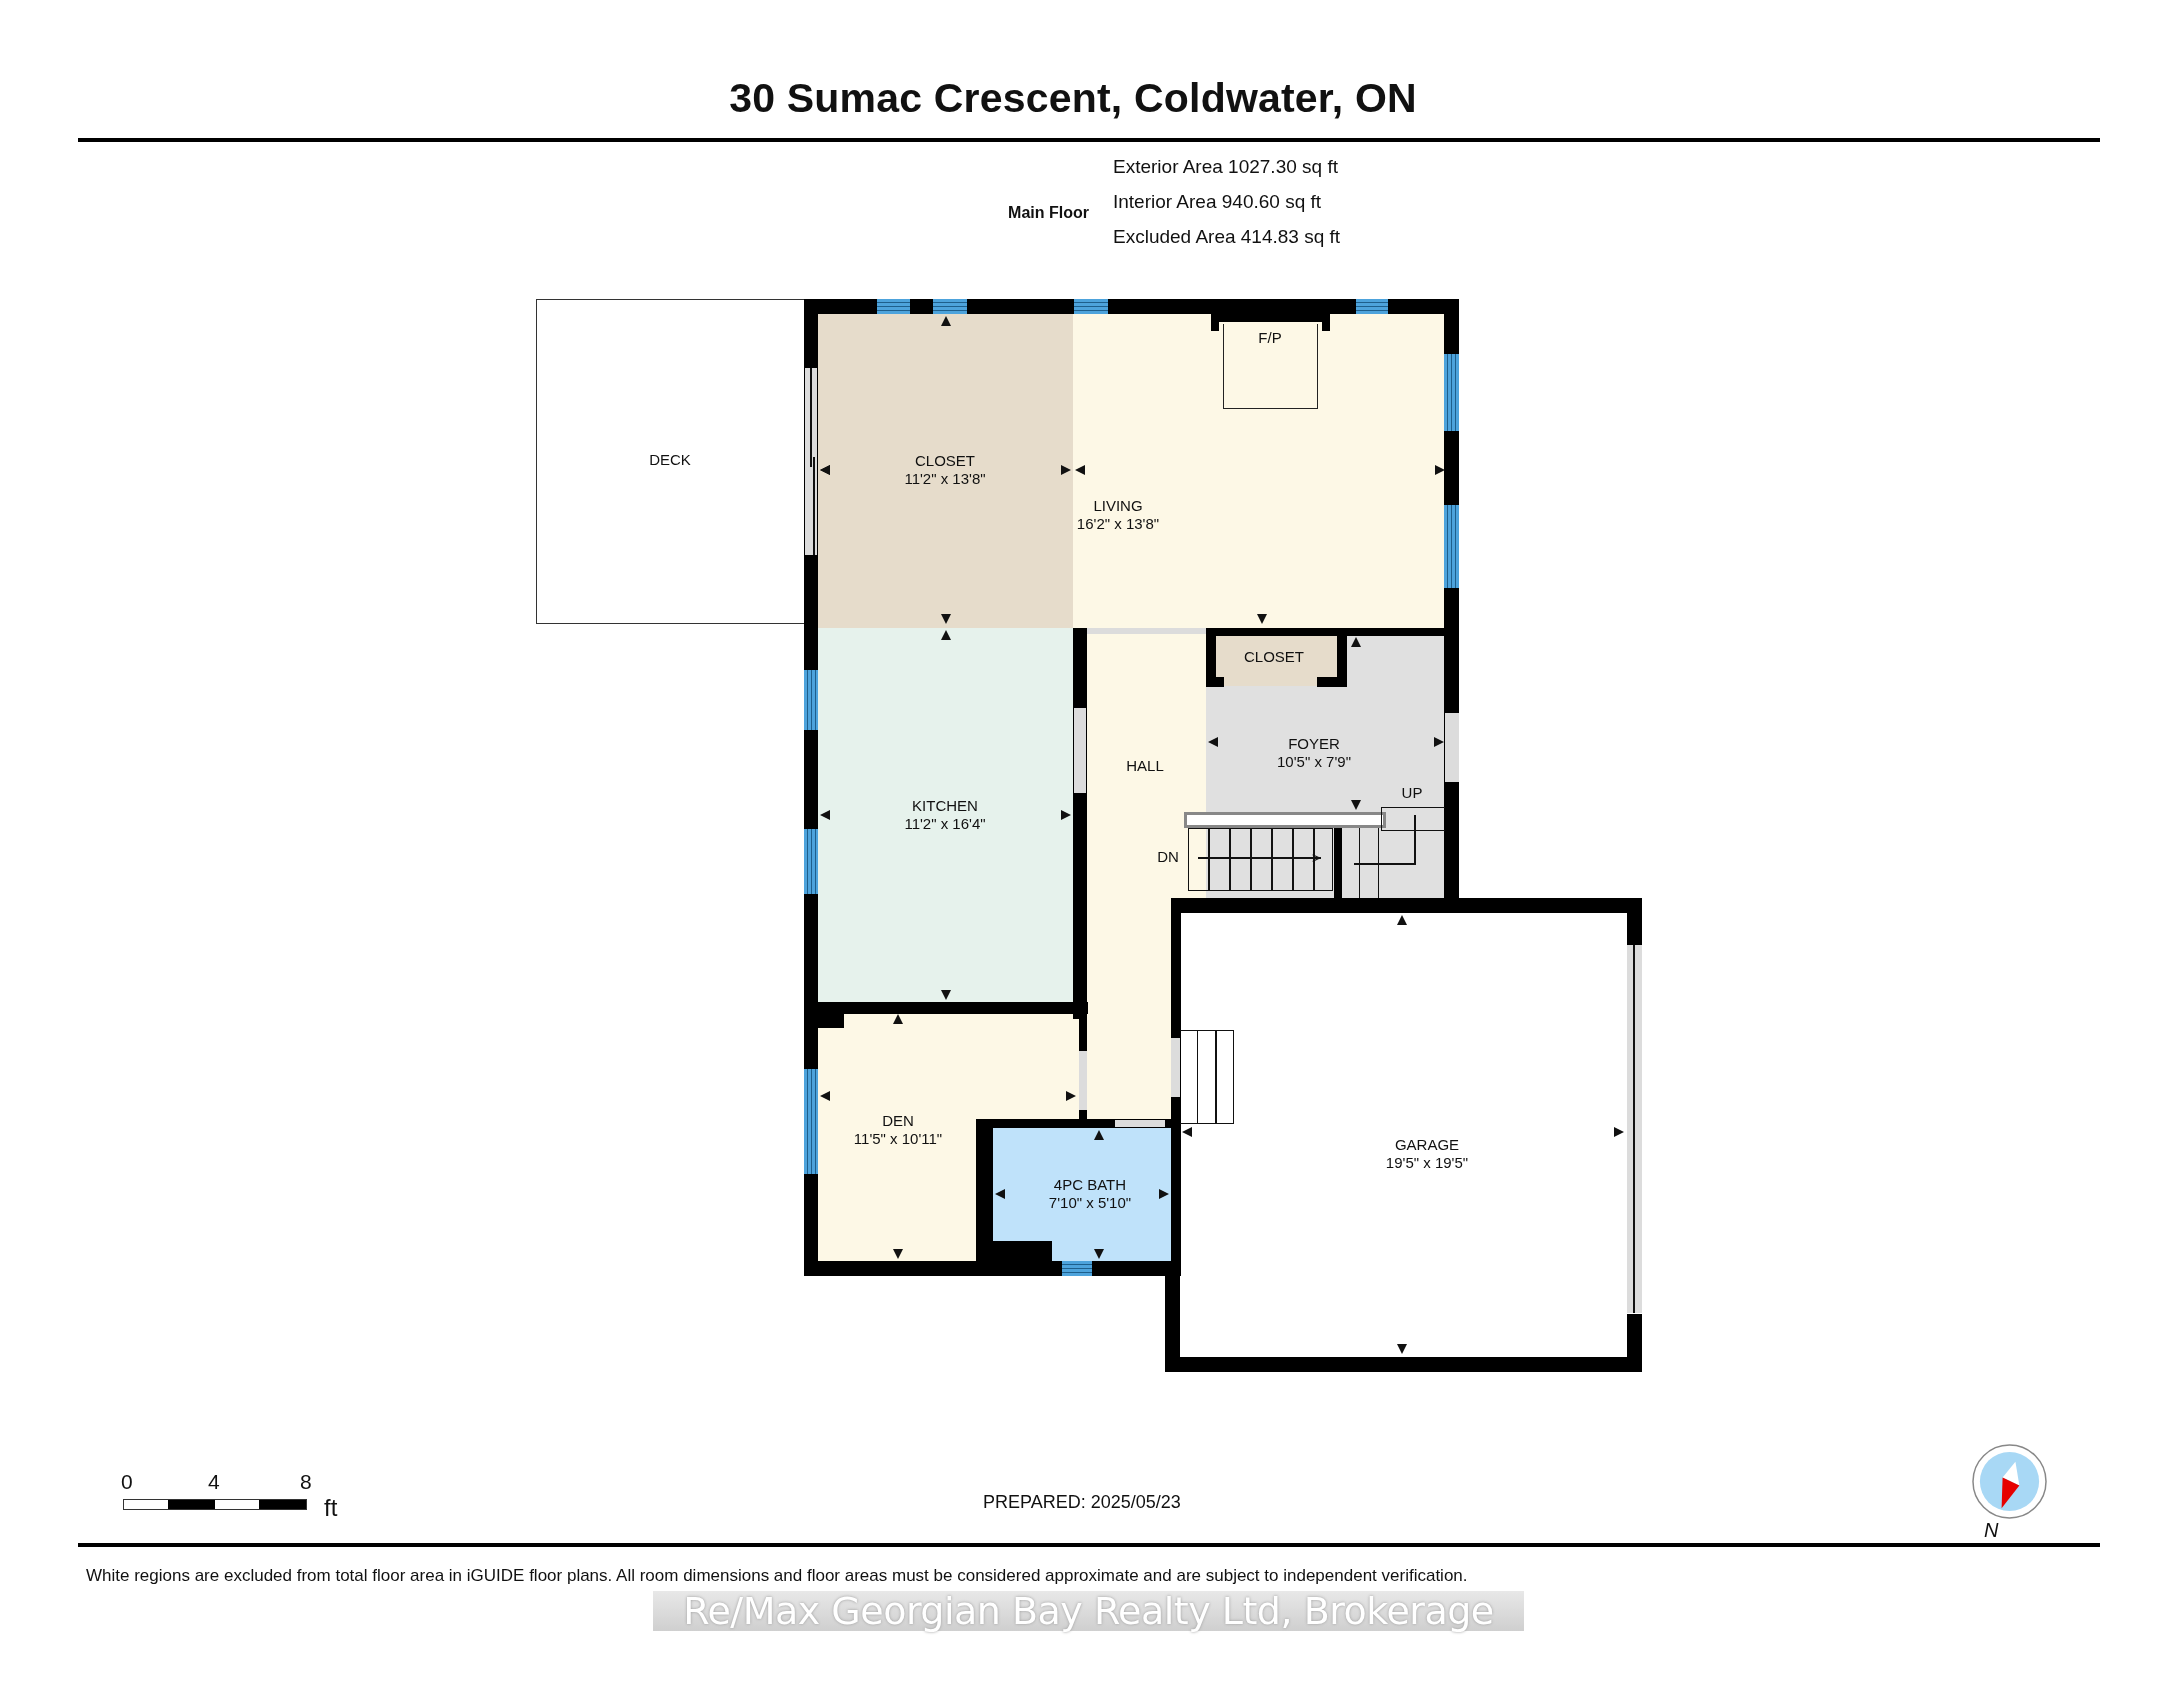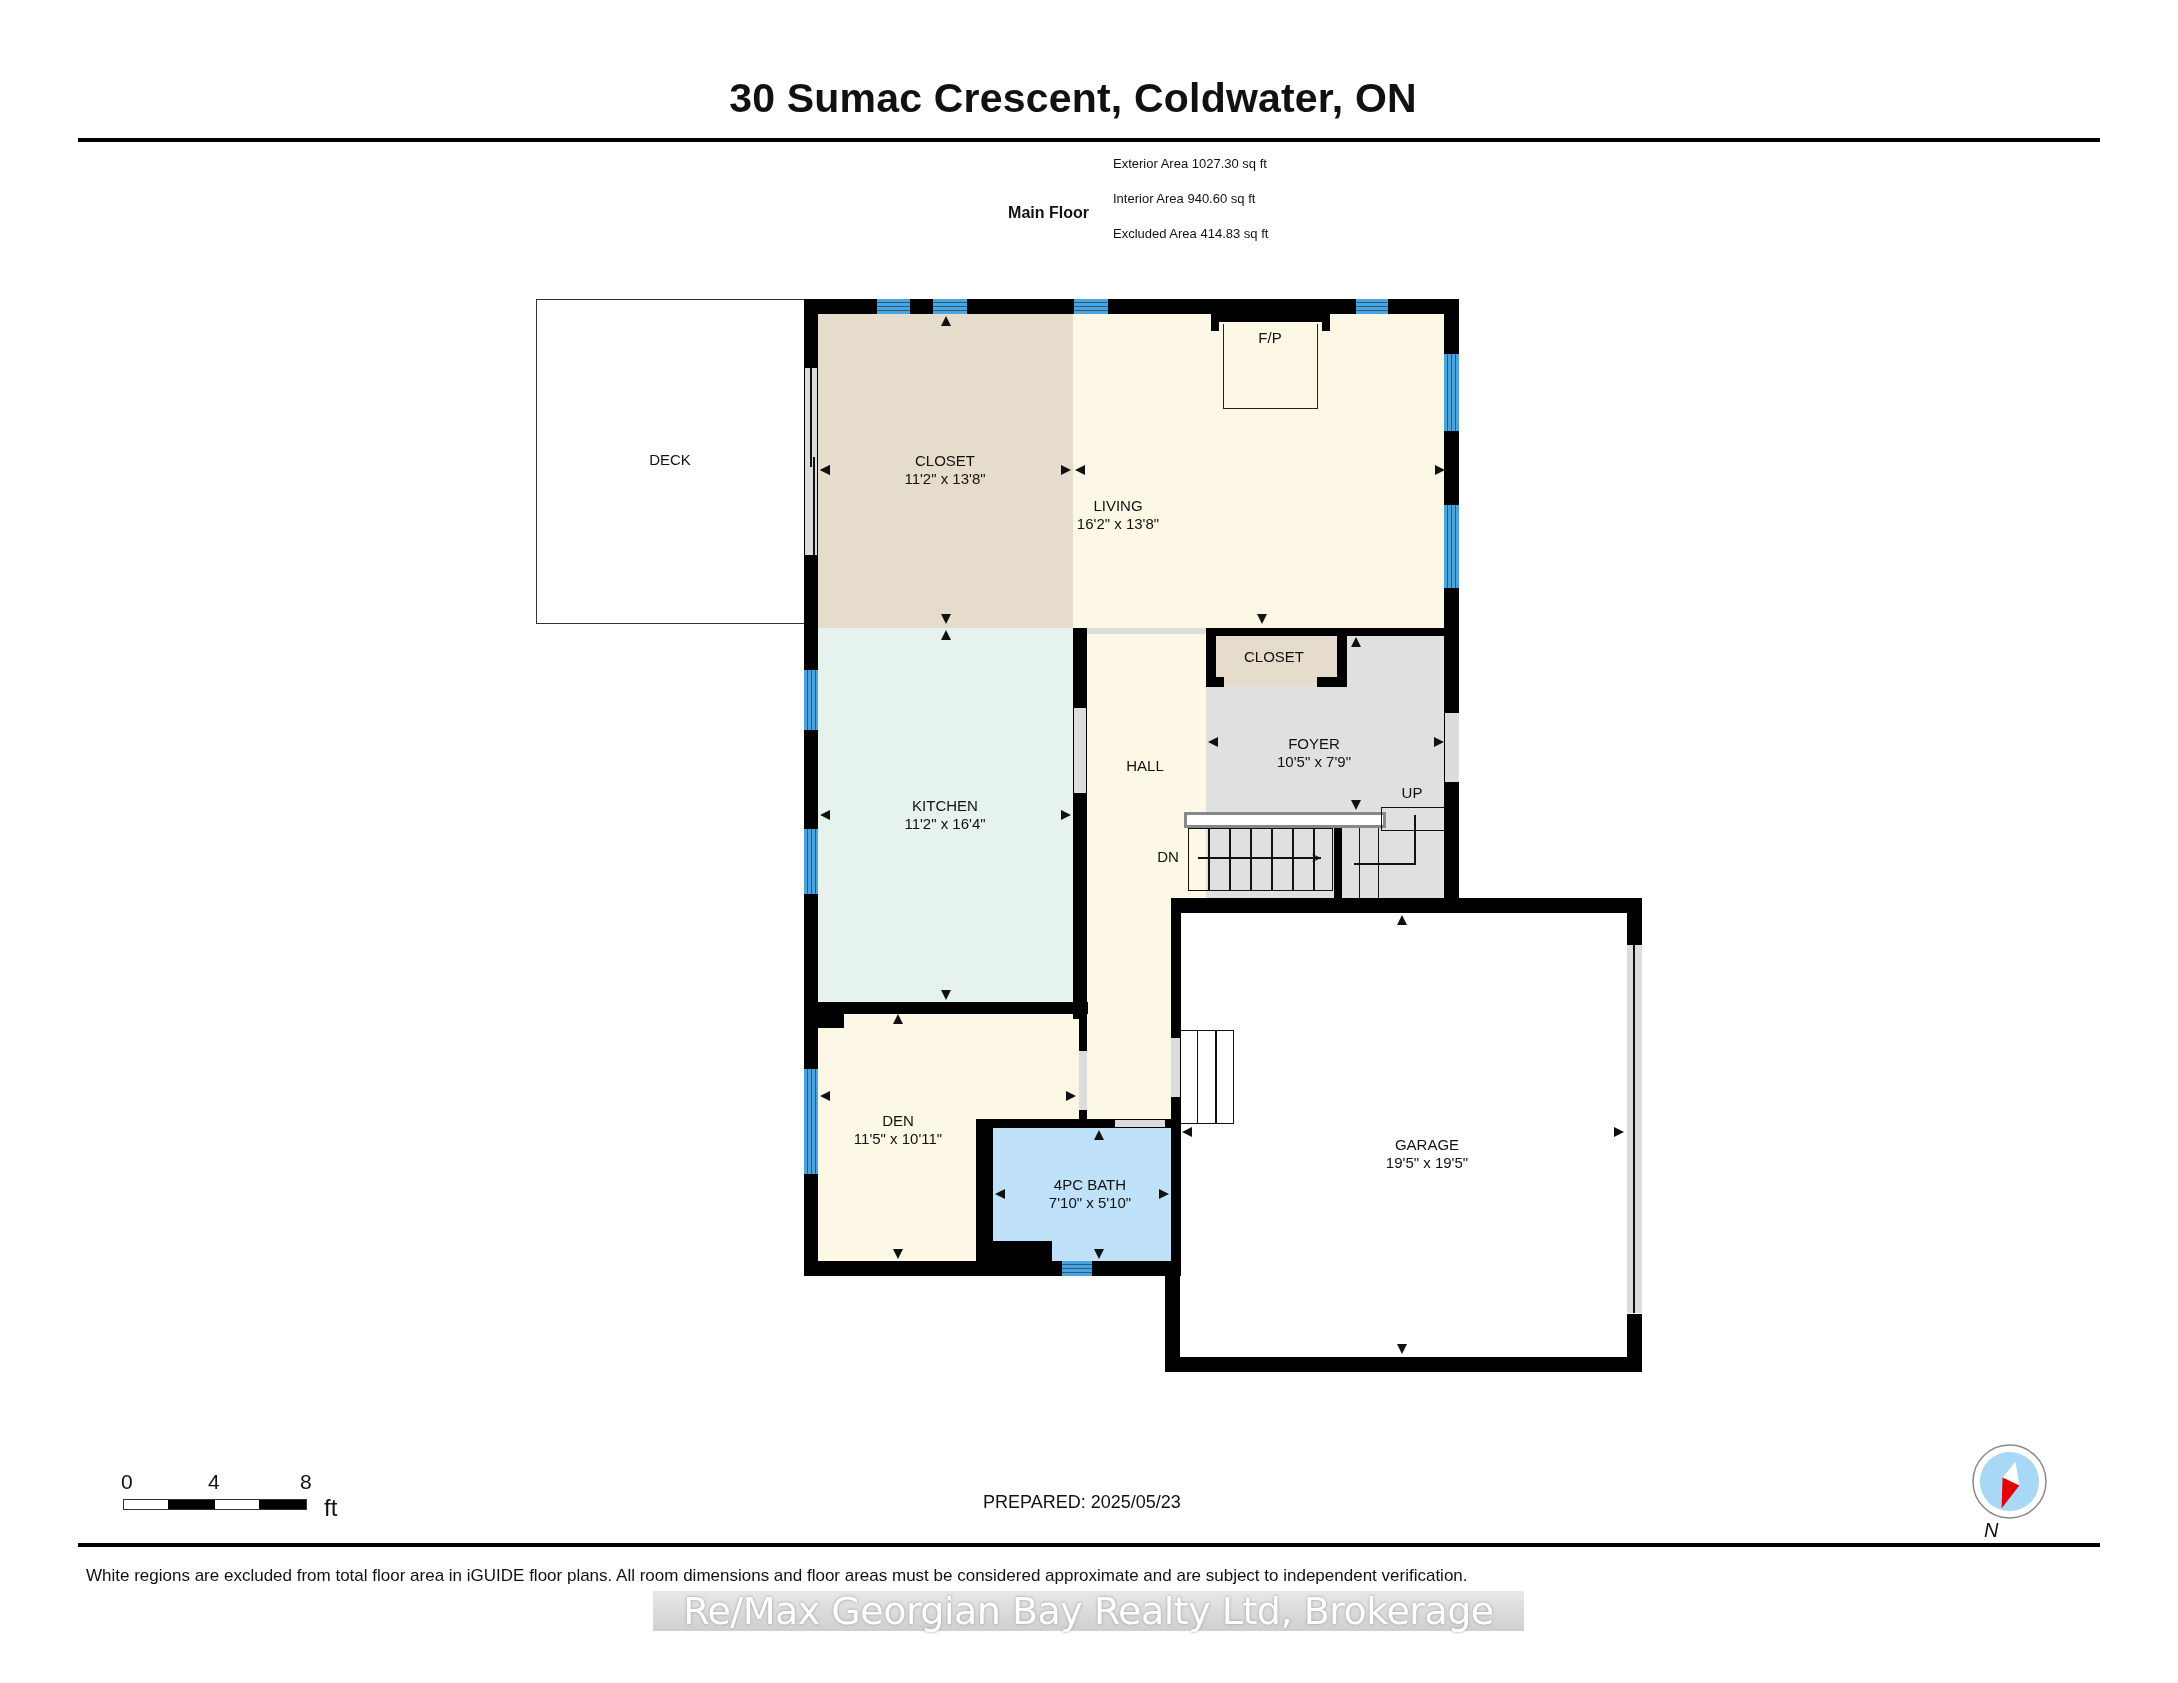--- a/index.html
+++ b/index.html
@@ -2,21 +2,21 @@
 <html><head>
 <meta charset="utf-8">
 <style>
   html, body { margin: 0; padding: 0; background: #ffffff; }
   body { width: 2178px; height: 1683px; position: relative; overflow: hidden;
          font-family: "Liberation Sans", sans-serif; color: #111; }
   .abs { position: absolute; }
   .title { left: 0; width: 2146px; top: 75px; text-align: center; font-size: 41px; font-weight: bold; letter-spacing: 0.2px; }
   .rule { left: 78px; width: 2022px; height: 4px; background: #000; }
   .area-label { font-size: 16px; font-weight: bold; text-align: right; width: 198px; margin-top: 48px; }
-  .area-val { font-size: 13px; }
+  .area-val { font-size: 19px; }
   .room { position: absolute; box-sizing: border-box; }
   .wall { position: absolute; background: #000; }
   .win { position: absolute; background: #4da3dc; }
   .win.h { background: repeating-linear-gradient(to bottom, #4da3dc 0 3px, #1e5f8c 3px 4px); }
   .win.v { background: repeating-linear-gradient(to right, #4da3dc 0 3px, #1e5f8c 3px 4px); }
   .door-gap { position: absolute; background: #dcdcdc; }
   .rlabel { position: absolute; text-align: center; font-size: 15px; line-height: 18px; color: #111; transform: translateX(-50%); white-space: nowrap; }
   .arrow { position: absolute; width: 0; height: 0; }
   .a-up { border-left: 5px solid transparent; border-right: 5px solid transparent; border-bottom: 10px solid #111; }
   .a-down { border-left: 5px solid transparent; border-right: 5px solid transparent; border-top: 10px solid #111; }

